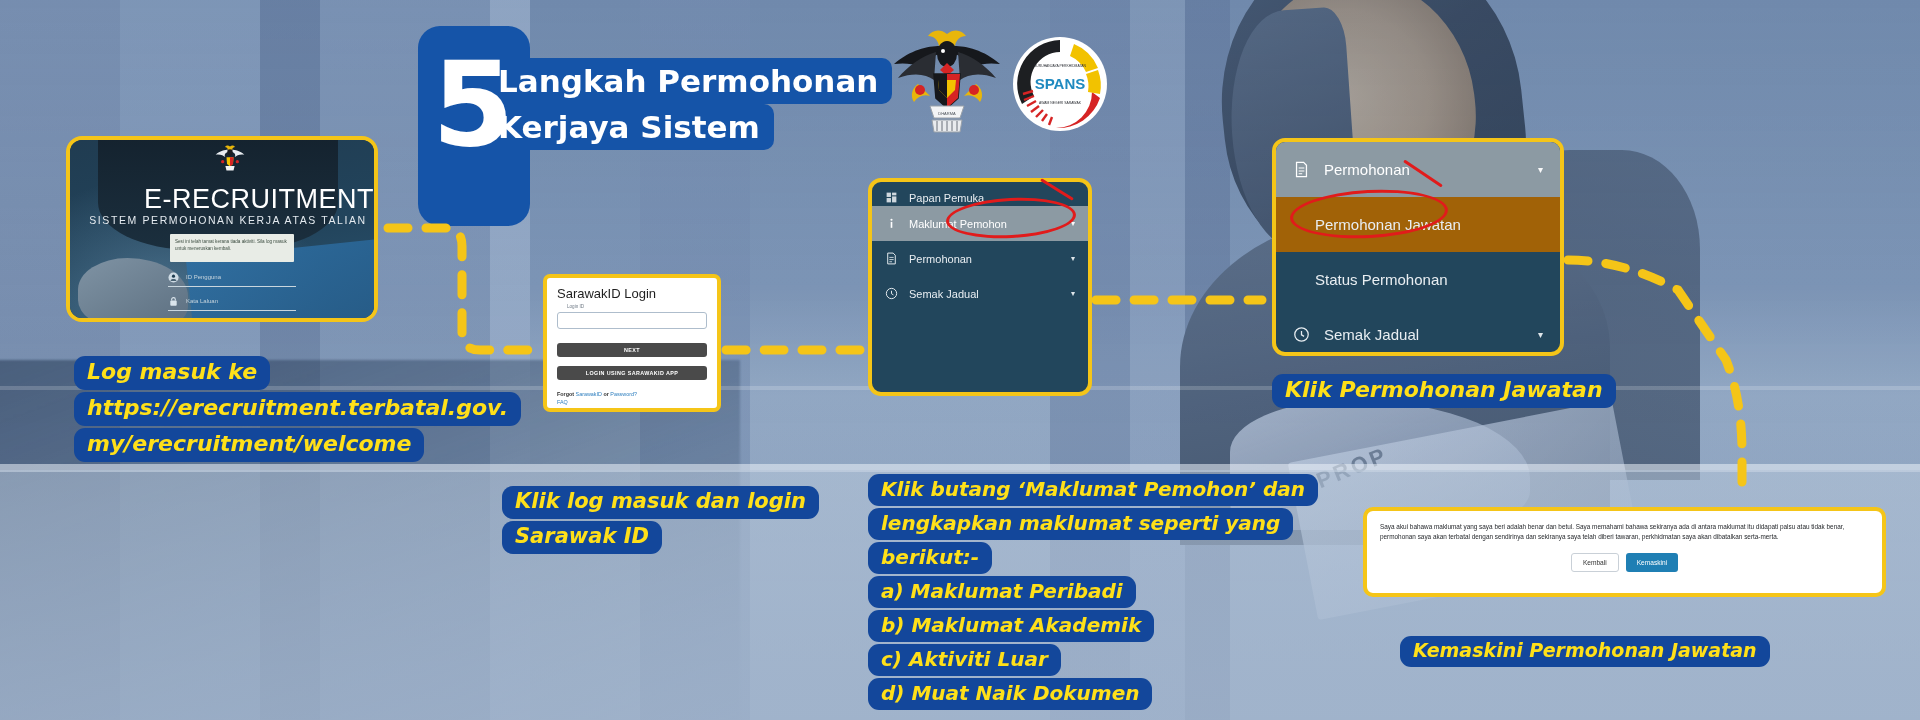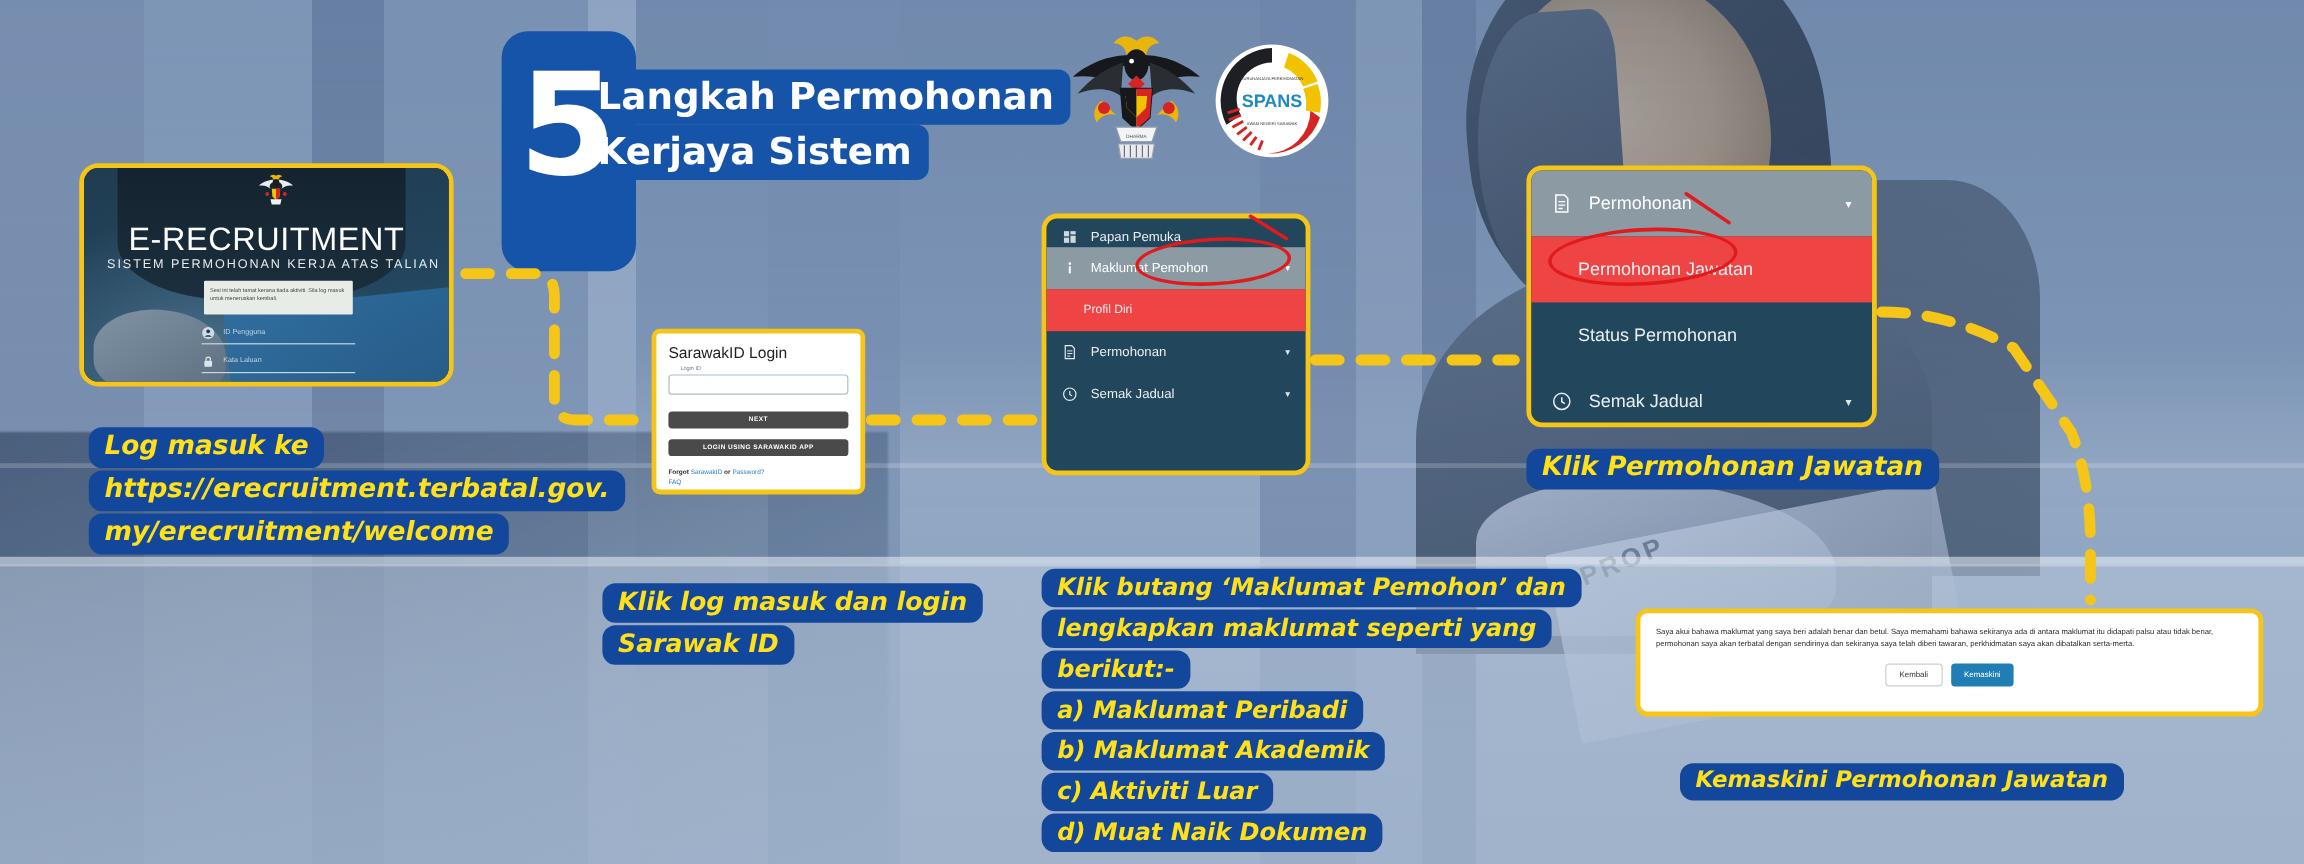--- a/index.html
+++ b/index.html
@@ -153,21 +153,21 @@
     background:linear-gradient(160deg,#2e6fa3,#255a86);
     transform:rotate(-6deg); opacity:.9;
   }
   .erec-hand {
     position:absolute; left:8px; top:118px; width:110px; height:70px;
     background:linear-gradient(150deg,#7f93a4,#5c6f80);
     border-radius:45% 55% 30% 40%;
   }
   .erec-crest { position:absolute; left:144px; top:2px; width:32px; height:34px; }
   .erec-title {
-    position:absolute; left:0; right:0; top:44px; text-align:center;
+    position:absolute; left:0; right:0; top:44px; text-align:right;
     color:#fff; font-size:27px; letter-spacing:.5px; font-weight:400;
     font-family:"Liberation Sans", sans-serif;
   }
   .erec-sub {
     position:absolute; left:0; right:0; top:74px; text-align:center;
     color:#e4eaef; font-size:10.5px; letter-spacing:1.6px;
     font-family:"Liberation Sans", sans-serif;
     margin-left:12px;
   }
   .erec-notice {
@@ -217,21 +217,21 @@
   .p-menu1 {
     left:868px; top:178px; width:224px; height:218px;
     background:#22465c; border:4px solid #f5c518; border-radius:13px; overflow:hidden;
   }
   .mi { display:flex; align-items:center; gap:11px; padding:0 13px; color:#e9eef2;
         font-size:11px; height:35px; font-family:"Liberation Sans", sans-serif; }
   .mi .caret { margin-left:auto; font-size:8px; opacity:.95; }
   .mi.first { height:24px; align-items:flex-end; padding-bottom:2px; }
   .mi.hi   { background:#8c9aa3; color:#fff; }
   .mi.sub  { font-size:10px; padding-left:31px; }
-  .mi.sub.active { background:#ef4444; }
+  .mi.sub.active { background:#a16207; }
   .mi-ico { width:13px; height:13px; flex:0 0 13px; display:block; }
 
   
   .p-menu2 {
     left:1272px; top:138px; width:292px; height:218px;
     background:#22465c; border:4px solid #f5c518; border-radius:13px; overflow:hidden;
   }
   .p-menu2 .mi { font-size:15px; height:55px; gap:14px; padding:0 17px; }
   .p-menu2 .mi.sub { font-size:15px; padding-left:39px; }
   .p-menu2 .mi-ico { width:17px; height:17px; flex:0 0 17px; }
@@ -458,23 +458,20 @@
 
     <div class="mi hi">
       <svg class="mi-ico" viewBox="0 0 24 24">
         <rect x="10.5" y="9" width="3" height="11" fill="#fff"></rect>
           <circle cx="12" cy="5" r="2" fill="#fff"></circle>
       </svg>
       <span>Maklumat Pemohon</span>
       <span class="caret">▾</span>
     </div>
 
-    <div class="mi sub active">
-      <span>Profil Diri</span>
-    </div>
 
 
     <div class="mi">
       <svg class="mi-ico" viewBox="0 0 24 24">
         <path d="M5 2 h10 l4 4 v16 H5 Z" fill="none" stroke="#e6ecf0" stroke-width="1.8"></path>
         <path d="M8 10 h8 M8 14 h8 M8 18 h5" stroke="#e6ecf0" stroke-width="1.5"></path>
       </svg>
       <span>Permohonan</span>
       <span class="caret">▾</span>
     </div>

